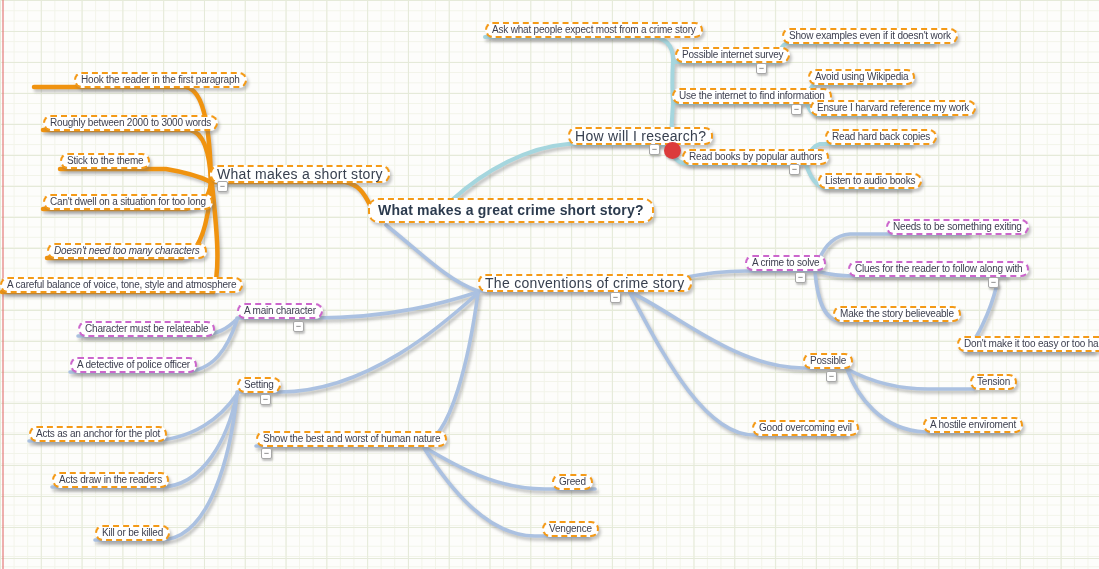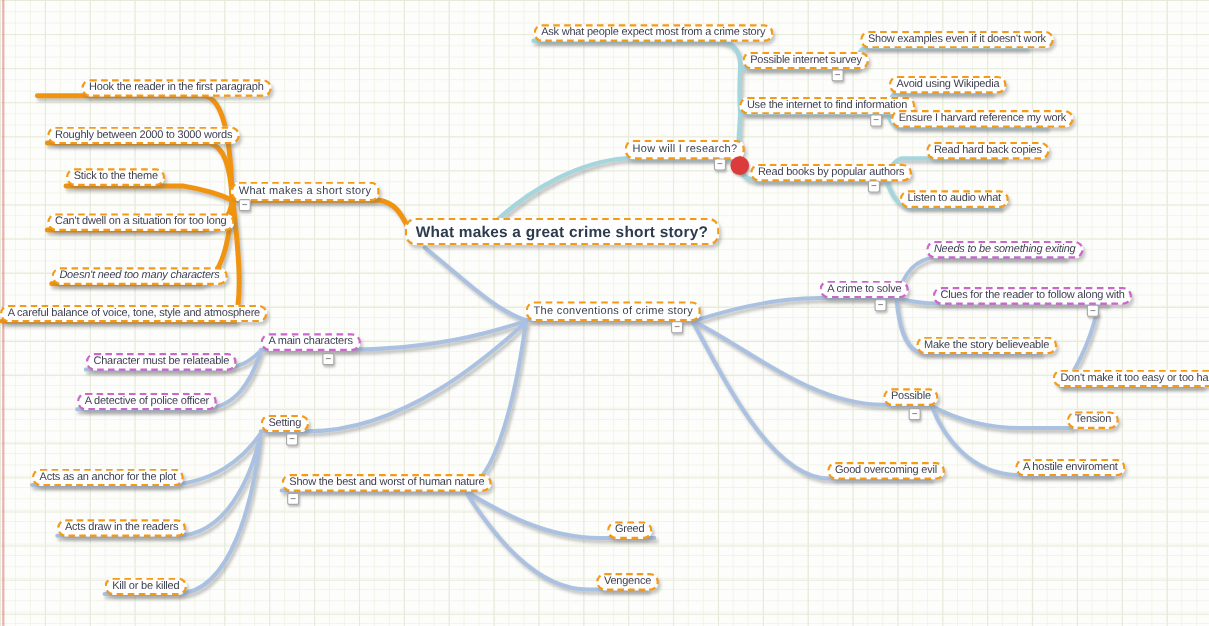--- a/index.html
+++ b/index.html
@@ -31,21 +31,21 @@
     padding:0 5px;
     white-space:nowrap;
     line-height:12px;
     font-size:10px;
     letter-spacing:-0.2px;
     color:#3d3f4f;
     box-shadow:2px 3px 3px rgba(110,110,110,0.38);
     cursor:default;
   }
   .node.v-pink{border-color:#CC66CC;}
-  .node.k-topic{font-size:10px;line-height:14px;letter-spacing:0.3px;color:#38404f;}
+  .node.k-topic{font-size:14px;line-height:14px;letter-spacing:0.3px;color:#38404f;}
   .node.k-central{
     font-size:14px;font-weight:bold;line-height:17px;
     padding:2px 8px;letter-spacing:0.2px;color:#2c3b4e;
     border-width:2px;border-radius:10px;
   }
   .collapse-btn{
     position:absolute;width:11px;height:11px;
     background:#ffffff;border:1px solid #a7a7a7;border-radius:2px;
     box-shadow:1px 2px 2px rgba(90,90,90,0.35);
     font-size:9px;line-height:9px;color:#555;
@@ -118,40 +118,40 @@
       <div class="node v-orange k-node" style="left: 485px; top: 22px;">Ask what people expect most from a crime story</div>
       <div class="node v-orange k-node" style="left: 675px; top: 47px;">Possible internet survey</div>
       <div class="collapse-btn" style="left: 756px; top: 63px;">−</div>
       <div class="node v-orange k-node" style="left: 782px; top: 28px;">Show examples even if it doesn't work</div>
       <div class="node v-orange k-node" style="left: 672px; top: 88px;">Use the internet to find information</div>
       <div class="collapse-btn" style="left: 791px; top: 104px;">−</div>
       <div class="node v-orange k-node" style="left: 808px; top: 69px;">Avoid using Wikipedia</div>
       <div class="node v-orange k-node" style="left: 810px; top: 100px;">Ensure I harvard reference my work</div>
       <div class="node v-orange k-node" style="left: 682px; top: 149px;">Read books by popular authors</div>
       <div class="collapse-btn" style="left: 789px; top: 164px;">−</div>
-      <div class="node v-orange k-node" style="left: 842px; top: 129px;">Read hard back copies</div>
-      <div class="node v-orange k-node" style="left: 818px; top: 173px;">Listen to audio what</div>
+      <div class="node v-orange k-node" style="left: 825px; top: 129px;">Read hard back copies</div>
+      <div class="node v-orange k-node" style="left: 818px; top: 173px;">Listen to audio books</div>
       <div class="node v-orange k-topic" style="left: 478px; top: 274px;">The conventions of crime story</div>
       <div class="collapse-btn" style="left: 610px; top: 292px;">−</div>
-      <div class="node v-pink k-node" style="left: 237px; top: 303px;">A main characters</div>
+      <div class="node v-pink k-node" style="left: 237px; top: 303px;">A main character</div>
       <div class="collapse-btn" style="left: 293px; top: 321px;">−</div>
       <div class="node v-pink k-node" style="left: 78px; top: 321px;">Character must be relateable</div>
       <div class="node v-pink k-node" style="left: 70px; top: 357px;">A detective of police officer</div>
       <div class="node v-orange k-node" style="left: 237px; top: 377px;">Setting</div>
       <div class="collapse-btn" style="left: 260px; top: 394px;">−</div>
       <div class="node v-orange k-node" style="left: 29px; top: 426px;">Acts as an anchor for the plot</div>
       <div class="node v-orange k-node" style="left: 52px; top: 472px;">Acts draw in the readers</div>
       <div class="node v-orange k-node" style="left: 95px; top: 525px;">Kill or be killed</div>
       <div class="node v-orange k-node" style="left: 256px; top: 431px;">Show the best and worst of human nature</div>
       <div class="collapse-btn" style="left: 261px; top: 448px;">−</div>
       <div class="node v-orange k-node" style="left: 552px; top: 474px;">Greed</div>
       <div class="node v-orange k-node" style="left: 542px; top: 521px;">Vengence</div>
       <div class="node v-pink k-node" style="left: 745px; top: 255px;">A crime to solve</div>
       <div class="collapse-btn" style="left: 795px; top: 272px;">−</div>
-      <div class="node v-pink k-node" style="left: 842px; top: 219px; font-style: italic;">Needs to be something exiting</div>
+      <div class="node v-pink k-node" style="left: 886px; top: 219px;">Needs to be something exiting</div>
       <div class="node v-pink k-node" style="left: 848px; top: 261px;">Clues for the reader to follow along with</div>
       <div class="collapse-btn" style="left: 988px; top: 277px;">−</div>
       <div class="node v-orange k-node" style="left: 833px; top: 306px;">Make the story believeable</div>
       <div class="node v-orange k-node" style="left: 957px; top: 336px;">Don't make it too easy or too hard</div>
       <div class="node v-orange k-node" style="left: 803px; top: 353px;">Possible</div>
       <div class="collapse-btn" style="left: 826px; top: 371px;">−</div>
       <div class="node v-orange k-node" style="left: 933px; top: 374px; margin-left: 37px;">Tension</div>
       <div class="node v-orange k-node" style="left: 923px; top: 417px;">A hostile enviroment</div>
       <div class="node v-orange k-node" style="left: 752px; top: 420px;">Good overcoming evil</div>
     </div>

